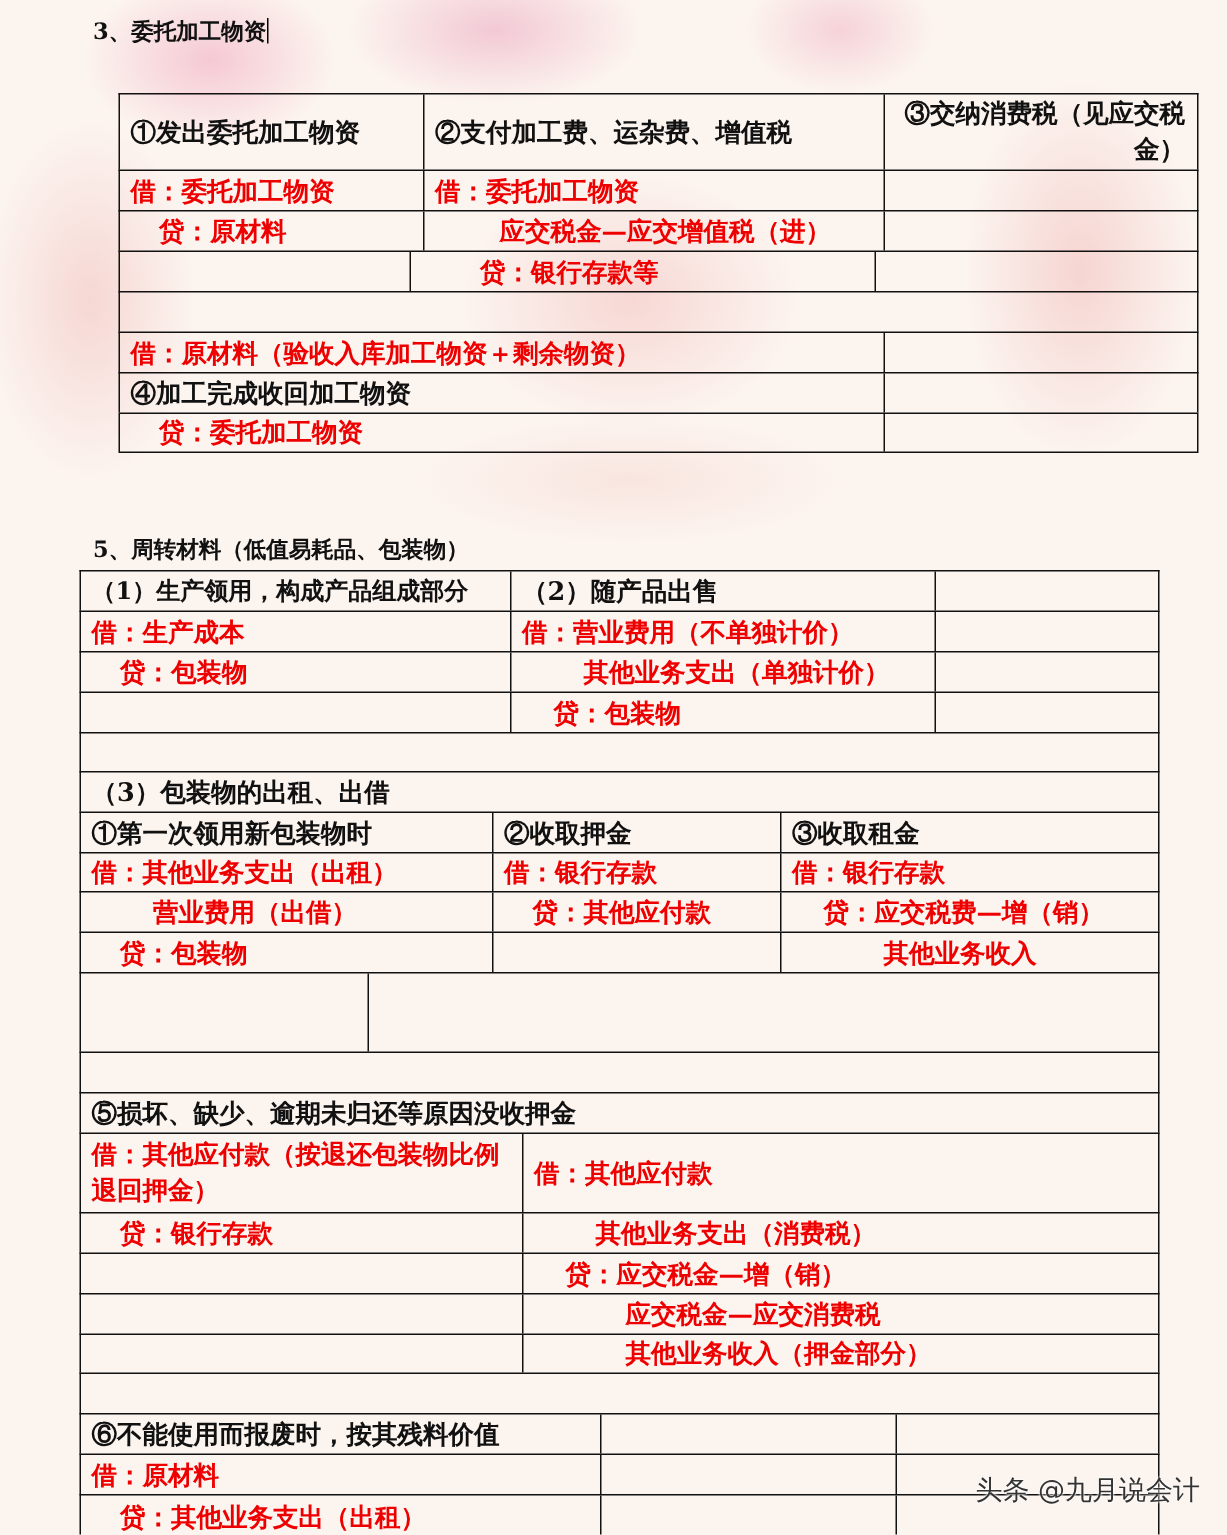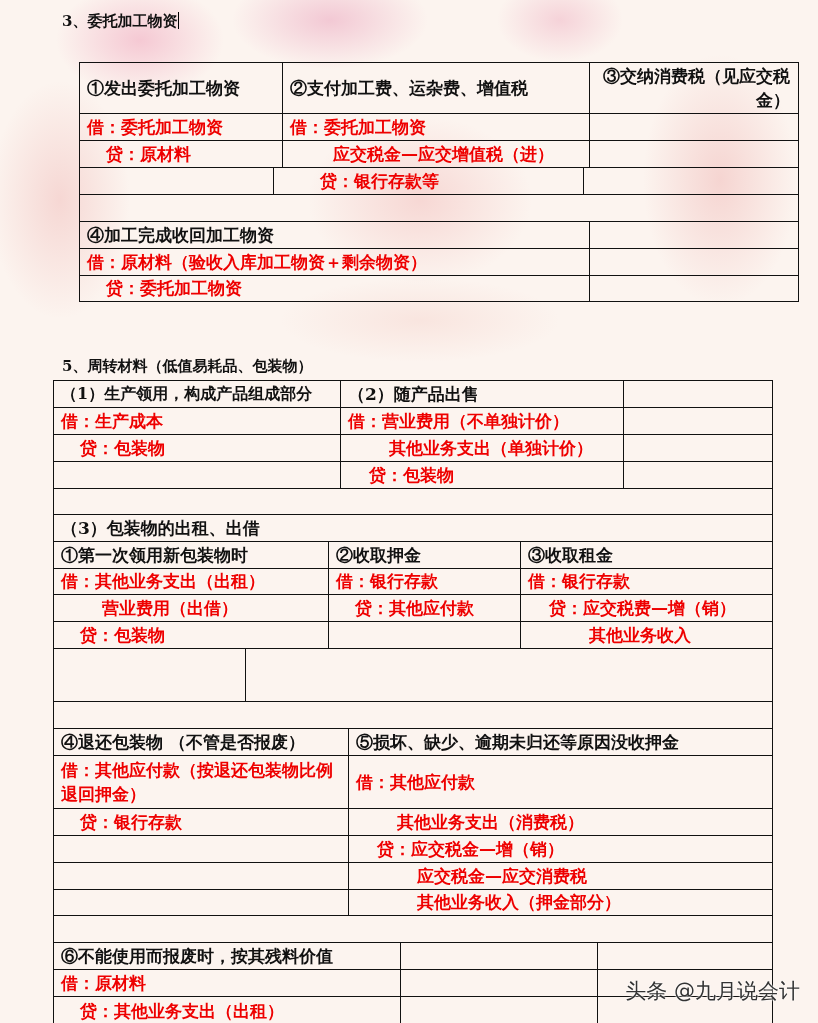--- a/index.html
+++ b/index.html
@@ -27,21 +27,21 @@
   .tbl { position:absolute; z-index:2; left:53px; width:720px; }
   .row { position:relative; display:flex; border-left:1.5px solid #111; border-right:1.5px solid #111; border-top:1.5px solid #111; box-sizing:border-box; }
   .row.last { border-bottom:1.5px solid #111; }
   .cell { box-sizing:border-box; border-right:1px solid #111; padding:0 7px; font-size:17px; display:flex; align-items:center; white-space:nowrap; overflow:visible; }
   .cell:last-child { border-right:none;text-align:right; }
   .hd { color:#111; font-weight:bold; }
   .red { color:#ee0000; font-weight:bold; }
   .wrap { white-space:normal; line-height:24px; }
   .watermark {
     position:absolute; z-index:3; right:18px; bottom:18px; font-family:"DejaVu Sans", sans-serif;
-    font-size:21px; color:#333; text-shadow: 0 0 2px #fff, 0 0 2px #fff;
+    font-size:18px; color:#333; text-shadow: 0 0 2px #fff, 0 0 2px #fff;
   }
 </style>
 </head>
 <body>
 
 <div class="bg"></div>
 
 <div class="section-title" style="left:62px; top:12px;">
   <span>3、委托加工物资</span><span class="caret"></span>
 </div>
@@ -64,25 +64,25 @@
   </div>
   <div class="row" style="height:27px;gap:16px;">
     <div class="cell" style="width:203px;"></div>
     <div class="cell red" style="width:307px; padding-left:30px;">贷：银行存款等</div>
     <div class="cell" style="width:207px;"></div>
   </div>
   <div class="row" style="height:27px;">
     <div class="cell" style="width:717px;"></div>
   </div>
   <div class="row" style="height:27px;">
-    <div class="cell hd" style="width:510px;">④加工完成收回加工物资</div>
+    <div class="cell red" style="width:510px;">借：原材料（验收入库加工物资＋剩余物资）</div>
     <div class="cell" style="width:207px;"></div>
   </div>
   <div class="row" style="height:27px;">
-    <div class="cell red" style="width:510px;">借：原材料（验收入库加工物资＋剩余物资）</div>
+    <div class="cell hd" style="width:510px;">④加工完成收回加工物资</div>
     <div class="cell" style="width:207px;"></div>
   </div>
   <div class="row last" style="height:27px;">
     <div class="cell red" style="width:510px; padding-left:26px;">贷：委托加工物资</div>
     <div class="cell" style="width:207px;"></div>
   </div>
 </div>
 
 <div class="section-title" style="left:62px; top:357px;">5、周转材料（低值易耗品、包装物）</div>
 
@@ -137,21 +137,20 @@
   </div>
   <div class="row" style="height:53px;">
     <div class="cell" style="width:192px;"></div>
     <div class="cell" style="width:250px;"></div>
   </div>
   <div class="row" style="height:27px;">
     <div class="cell" style="width:717px;"></div>
   </div>
 
   <div class="row" style="height:27px;">
-    <div class="cell hd" style="width:295px;">④退还包装物 （不管是否报废）</div>
     <div class="cell hd" style="width:422px;">⑤损坏、缺少、逾期未归还等原因没收押金</div>
   </div>
   <div class="row" style="height:53px;">
     <div class="cell red wrap" style="width:295px; padding-right:2px;">借：其他应付款（按退还包装物比例退回押金）</div>
     <div class="cell red" style="width:422px;">借：其他应付款</div>
   </div>
   <div class="row" style="height:27px;">
     <div class="cell red" style="width:295px; padding-left:26px;">贷：银行存款</div>
     <div class="cell red" style="width:422px; padding-left:48px;">其他业务支出（消费税）</div>
   </div>

